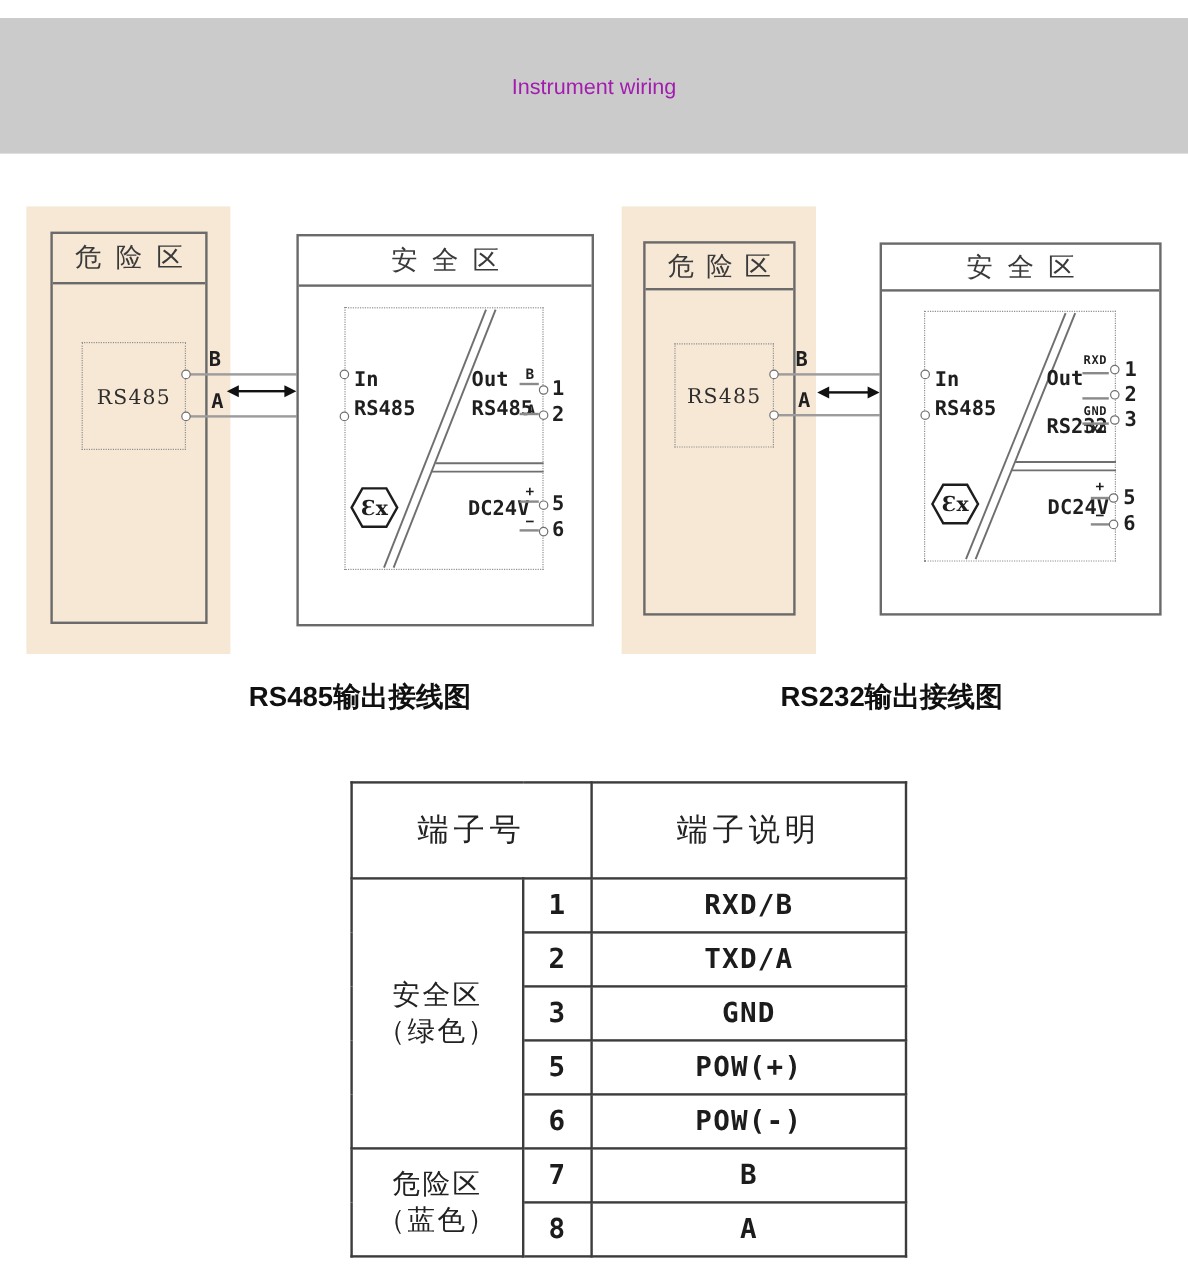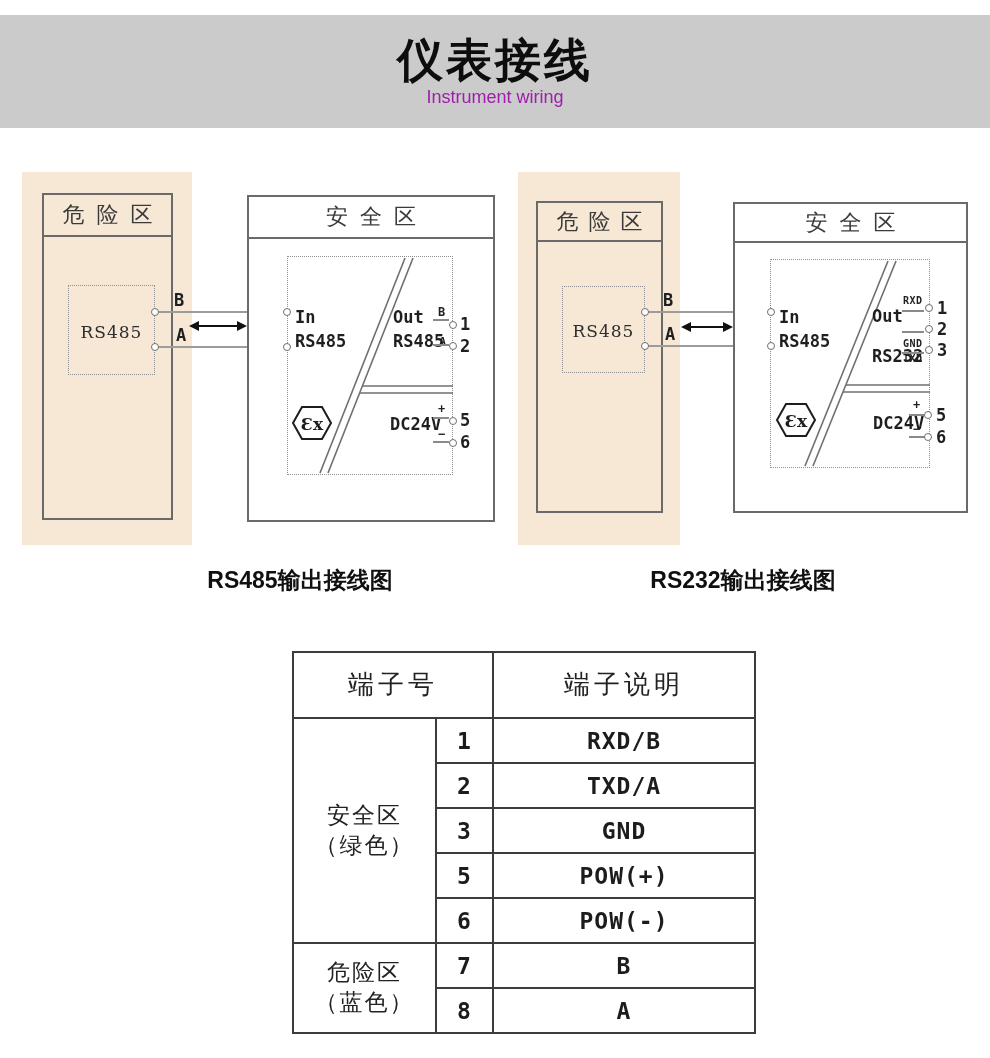--- a/index.html
+++ b/index.html
@@ -59,21 +59,20 @@
   .td-head{font-size:26px;letter-spacing:4px;color:#222;}
   .td-code{font-family:"DejaVu Sans Mono",monospace;font-weight:bold;font-size:23px;
            color:#1c1c1c;letter-spacing:1px;}
 </style>
 </head>
 <body>
 
 <div id="stage">
 
   <div class="banner">
-    <div class="banner-title">仪表接线</div>
     <div class="banner-sub">Instrument wiring</div>
   </div>
 
   <div>
     <div class="hazard-bg" style="left:22px;top:172px;width:170px;height:373px;"></div>
 
     <div class="zone-box" style="left:42px;top:193px;width:131px;height:327px;">
       <div class="zone-head" style="height:40px;">
         <span class="zone-title">危险区</span>
       </div>
@@ -237,21 +236,21 @@
     <div class="caption" style="left:583px;top:565px;">RS232输出接线图</div>
   </div>
 
   <table class="term-table">
     <colgroup>
         <col style="width:143px;">
         <col style="width:57px;">
         <col style="width:262px;">
       </colgroup>
     <tbody>
-        <tr style="height:66px;">
+        <tr style="height:80px;">
       <td colspan="2" class="td-cjk td-head">端子号</td>
       <td class="td-cjk td-head">端子说明</td>
     </tr>
     <tr style="height:45px;">
       <td rowspan="5" class="td-cjk">
         <span style="display:block;">安全区</span>
         <span style="display:block;">（绿色）</span>
       </td>
       <td class="td-code">1</td>
       <td class="td-code">RXD/B</td>

